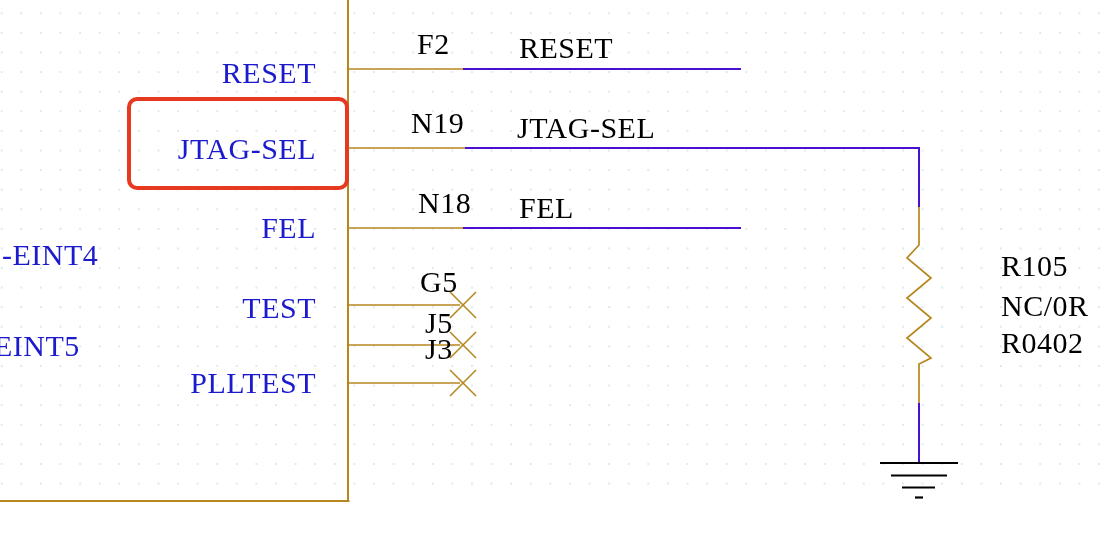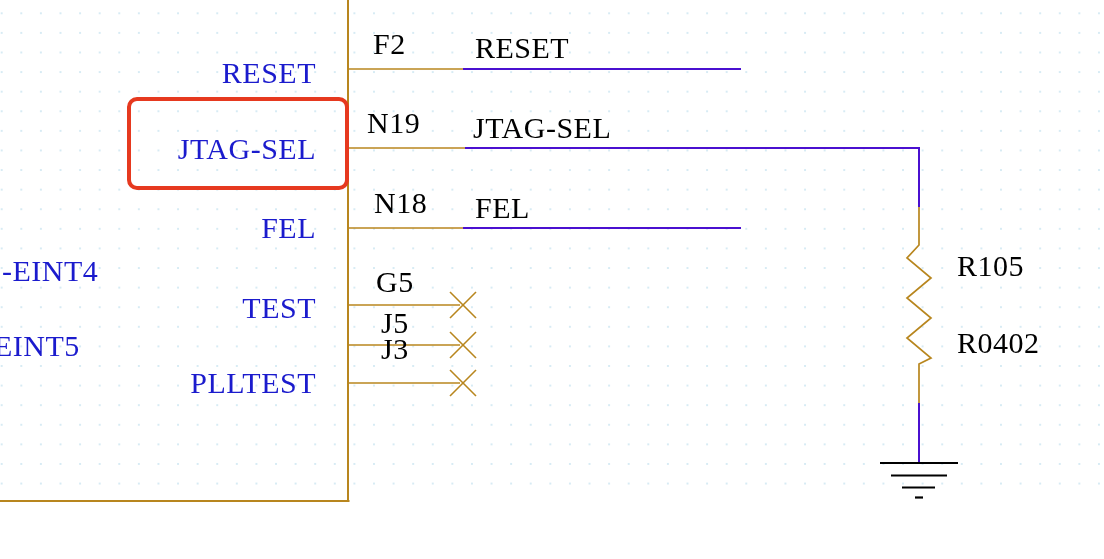--- a/index.html
+++ b/index.html
@@ -13,21 +13,21 @@
     background-position:11.5px 3.5px;
     font-family:Liberation Serif, serif;
   }
   .gfx{position:absolute;left:0;top:0;}
   .t{
     position:absolute;
     font-size:30px;line-height:30px;
     white-space:nowrap;
     letter-spacing:0.5px;
   }
-  .blk{color:#000000;}
+  .blk{color:#000000;margin-left:44px;}
   .blue{color:#1b1bcd;}
   .pin-name{width:200px;text-align:right;}
   .highlight-box{
     position:absolute;
     left:127px;top:97px;width:222px;height:93px;
     box-sizing:border-box;
     border:4px solid #e6391f;
     border-radius:10px;
     background:transparent;
   }
@@ -79,32 +79,33 @@
   </svg>
 
   <div class="highlight-box"></div>
 
   <div class="t blue pin-name" style="left:116px;top:58px">RESET</div>
   <div class="t blue pin-name" style="left:116px;top:134px">JTAG-SEL</div>
   <div class="t blue pin-name" style="left:116px;top:213px">FEL</div>
   <div class="t blue pin-name" style="left:116px;top:293px">TEST</div>
   <div class="t blue pin-name" style="left:116px;top:368px">PLLTEST</div>
 
-  <div class="t blue" style="left:2px;top:256px">-EINT4</div>
+  <div class="t blue" style="left:2px;top:240px">-EINT4</div>
   <div class="t blue" style="left:-6px;top:331px">EINT5</div>
 
   <div class="t blk" style="left:373px;top:29px">F2</div>
   <div class="t blk" style="left:367px;top:108px">N19</div>
   <div class="t blk" style="left:374px;top:188px">N18</div>
   <div class="t blk" style="left:376px;top:267px">G5</div>
   <div class="t blk" style="left:381px;top:308px">J5</div>
   <div class="t blk" style="left:381px;top:334px">J3</div>
 
   <div class="t blk" style="left:475px;top:33px">RESET</div>
   <div class="t blk" style="left:473px;top:113px">JTAG-SEL</div>
   <div class="t blk" style="left:475px;top:193px">FEL</div>
 
   <div class="t blk" style="left:957px;top:251px">R105</div>
+  <div class="t blk" style="left:957px;top:291px">NC/0R</div>
   <div class="t blk" style="left:957px;top:328px">R0402</div>
 
   <div class="t blk gnd-label" style="left:858px;top:505px">GND</div>
 
 </div>
 
 </body></html>

